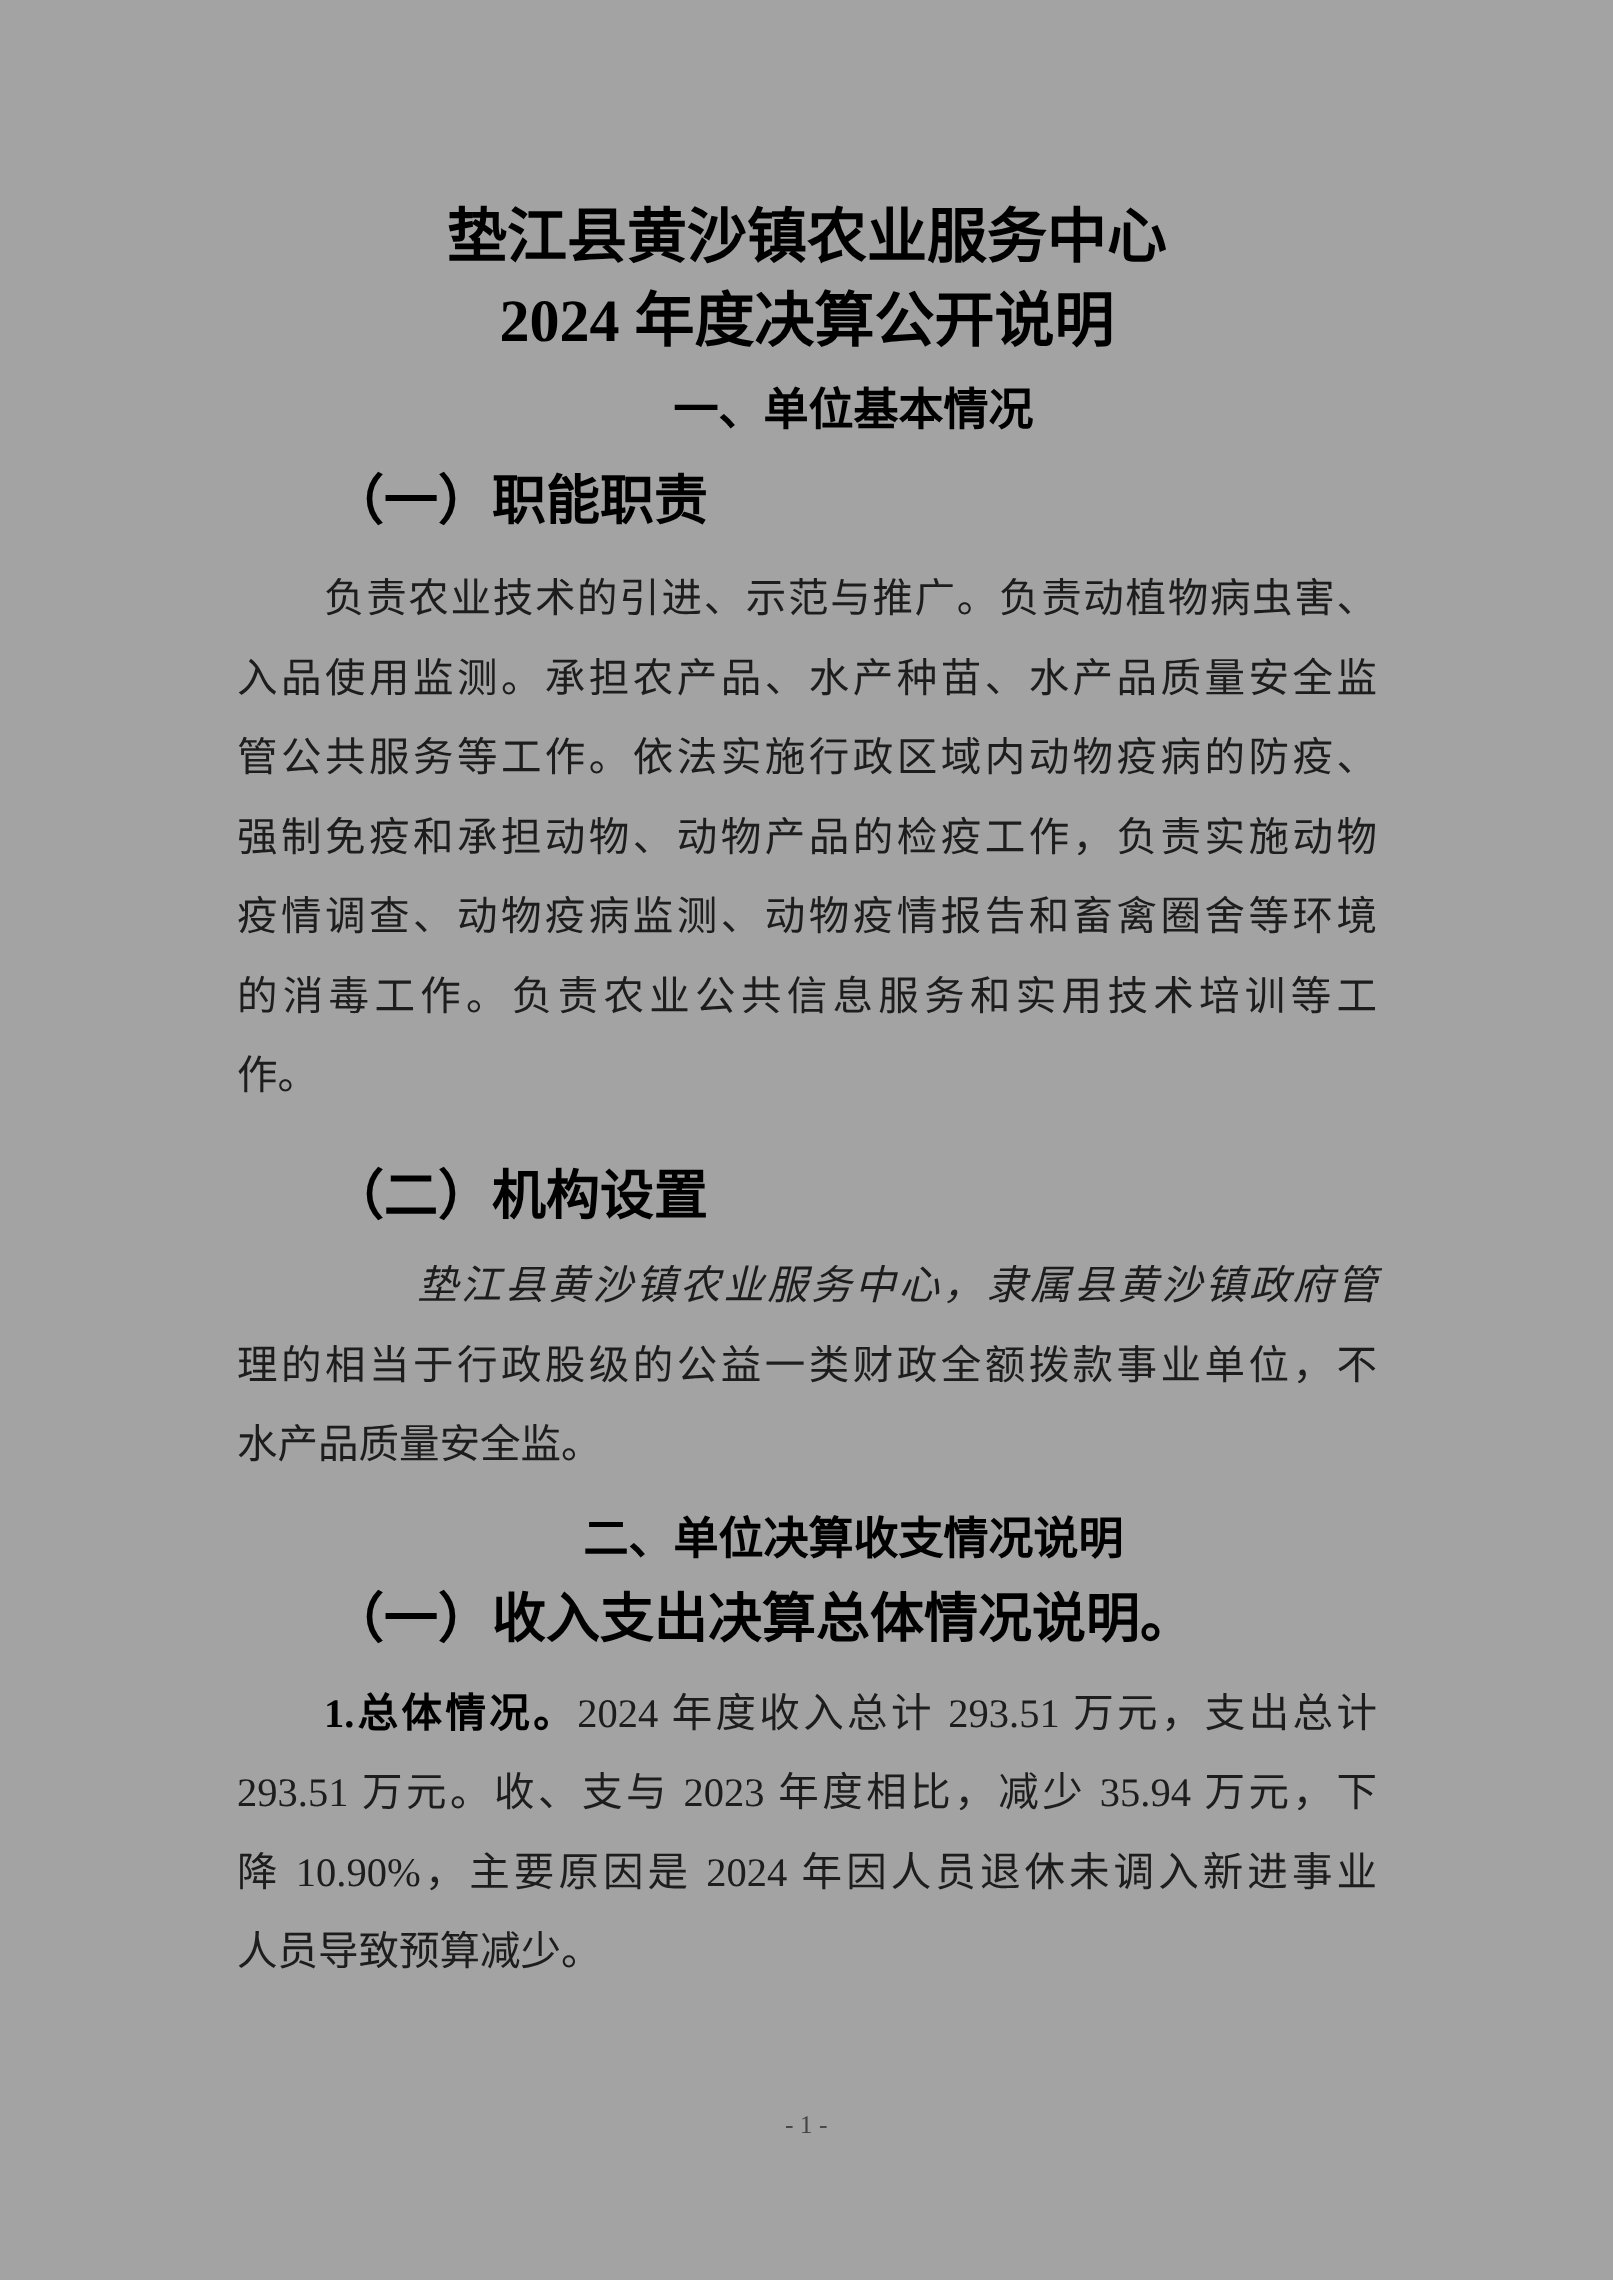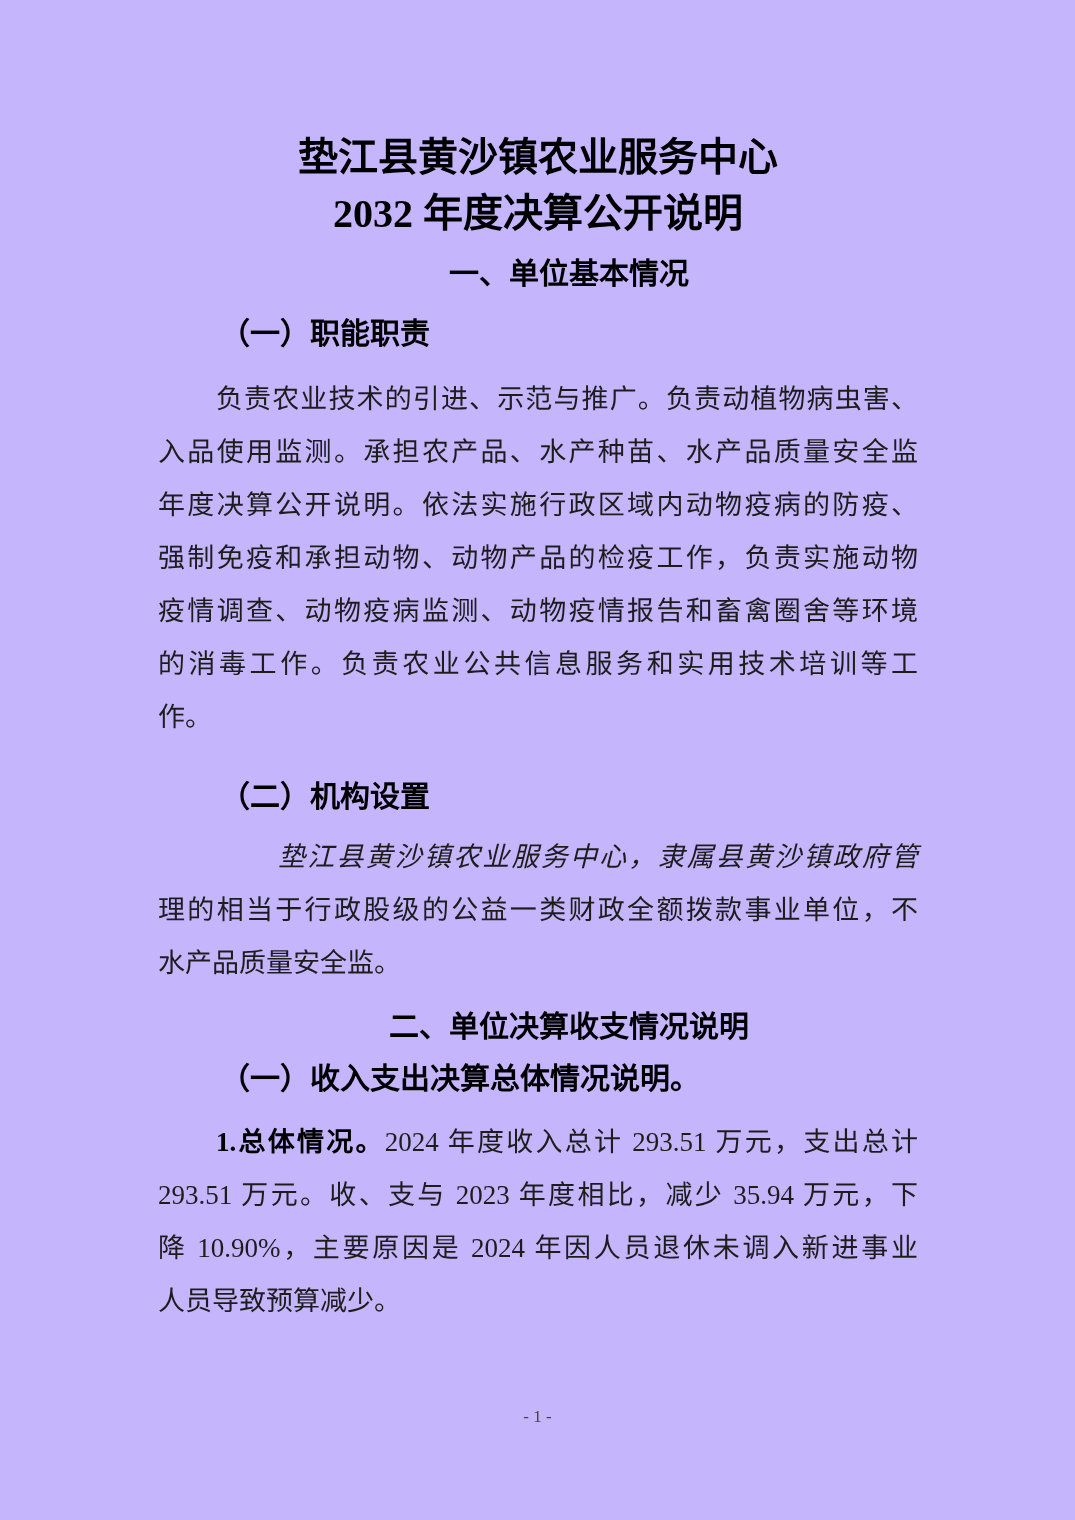--- a/index.html
+++ b/index.html
@@ -5,21 +5,21 @@
   html, body {
     margin: 0;
     padding: 0;
     background: #ffffff;
   }
   .page {
     position: relative;
     width: 1075px;
     height: 1520px;
     margin: 0 auto;
-    background: #c4b5fd;
+    background: #a3a3a3;
     overflow: hidden;
     box-sizing: border-box;
     padding: 0 157px 0 158px;
     font-family: "Liberation Serif", "DejaVu Serif", serif;
     color: #1d1d1d;
   }
   .doc-title {
     margin-top: 132px;
     font-size: 40px;
     line-height: 52px;
@@ -43,21 +43,21 @@
     line-height: 40px;
     font-weight: bold;
     color: #000000;
     text-indent: 62px;
     font-family: "Liberation Sans", "DejaVu Sans", sans-serif;
     text-align: center;
   }
   .h-level1.second { margin-top: 17px; }
   .h-level2 {
     margin-top: 20px;
-    font-size: 30px;
+    font-size: 36px;
     line-height: 40px;
     font-weight: bold;
     color: #000000;
     text-indent: 62px;
     font-family: "Liberation Serif", "DejaVu Serif", serif;
   }
   .h-level2.org { margin-top: 33px; }
   .h-level2.budget { margin-top: 12px; }
   .para {
     font-size: 27px;
@@ -96,30 +96,30 @@
     font-family: "Liberation Serif", "DejaVu Serif", serif;
   }
 </style>
 </head>
 <body>
 
 <div class="page">
 
   <div class="doc-title">垫江县黄沙镇农业服务中心</div>
 
-  <div class="doc-subtitle">2032 年度决算公开说明</div>
+  <div class="doc-subtitle">2024 年度决算公开说明</div>
 
   <div class="h-level1">一、单位基本情况</div>
 
   <div class="h-level2">（一）职能职责</div>
 
   <div class="para functions">
     <div class="line fill ind2">负责农业技术的引进、示范与推广。负责动植物病虫害、</div>
     <div class="line fill">入品使用监测。承担农产品、水产种苗、水产品质量安全监</div>
-    <div class="line fill">年度决算公开说明。依法实施行政区域内动物疫病的防疫、</div>
+    <div class="line fill">管公共服务等工作。依法实施行政区域内动物疫病的防疫、</div>
     <div class="line fill">强制免疫和承担动物、动物产品的检疫工作，负责实施动物</div>
     <div class="line fill">疫情调查、动物疫病监测、动物疫情报告和畜禽圈舍等环境</div>
     <div class="line fill">的消毒工作。负责农业公共信息服务和实用技术培训等工</div>
     <div class="line last">作。</div>
   </div>
 
   <div class="h-level2 org">（二）机构设置</div>
 
   <div class="para org-body">
     <div class="line fill ind4">垫江县黄沙镇农业服务中心，隶属县黄沙镇政府管</div>

